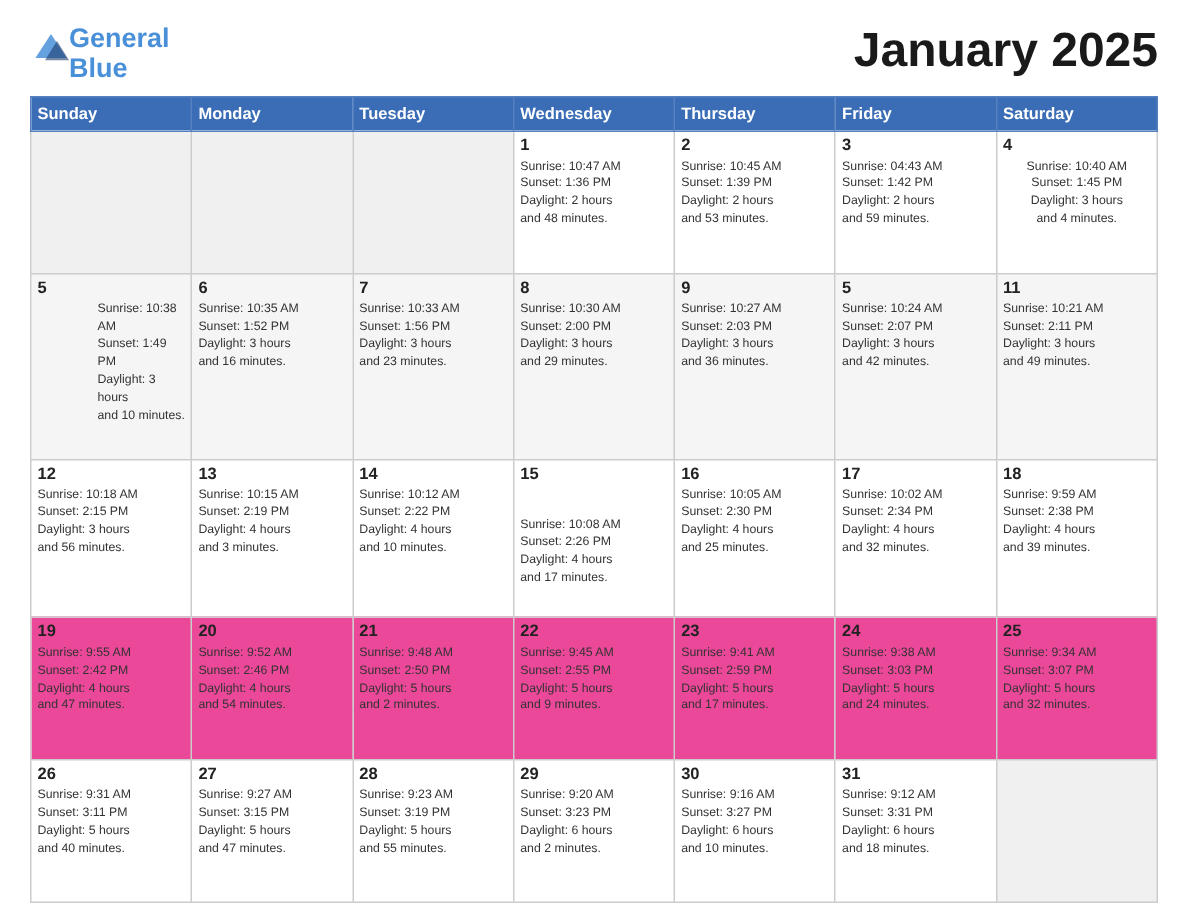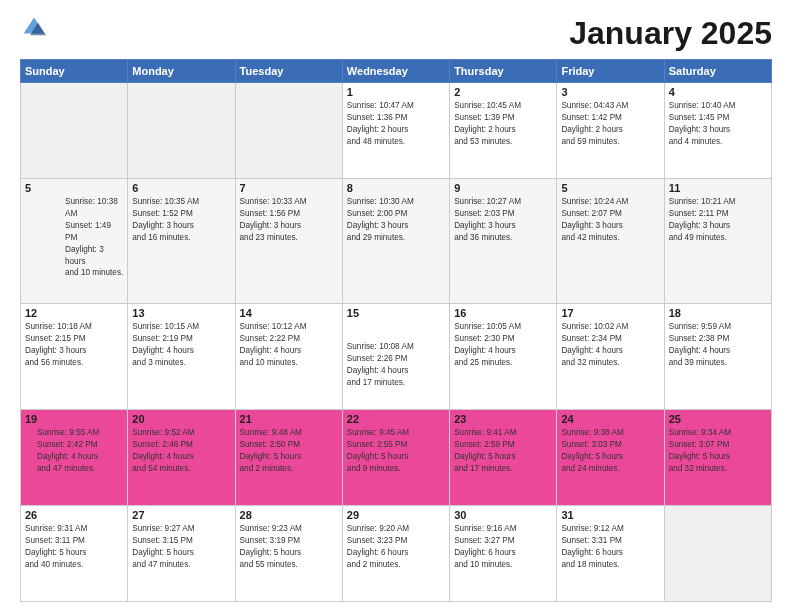--- a/index.html
+++ b/index.html
@@ -98,20 +98,26 @@
 <body>
 
 <div class="page">
   <div class="header">
     <div class="logo">
       <div>
         <svg class="logo-icon" viewBox="0 0 30 30">
           <polygon points="15,2 28,22 2,22" fill="#4a90d9" opacity="0.85"></polygon>
           <polygon points="20,8 30,24 10,24" fill="#1a3c6e" opacity="0.6"></polygon>
         </svg>
+      </div>
+      <div>
+        <div class="logo-text">
+          <span>General</span><br>
+          <span style="color:#4a90d9">Blue</span>
+        </div>
       </div>
     </div>
     <div class="title-block">
       <div class="month-title">January 2025</div>
     </div>
   </div>
 
   <table class="calendar">
     <thead>
       <tr>
@@ -145,21 +151,21 @@
           </td>
           <td>
             <span class="day-num">3</span>
             <div class="day-detail" style="white-space: pre-line;">Sunrise: 04:43 AM
 Sunset: 1:42 PM
 Daylight: 2 hours
 and 59 minutes.</div>
           </td>
           <td>
             <span class="day-num">4</span>
-            <div class="day-detail" style="white-space: pre-line;">Sunrise: 10:40 AM
+            <div class="day-detail" style="white-space: pre-line; text-align: center;">Sunrise: 10:40 AM
 Sunset: 1:45 PM
 Daylight: 3 hours
 and 4 minutes.</div>
           </td>
         </tr>
         <tr style="background: rgb(245, 245, 245);">
           <td>
             <span class="day-num">5</span>
             <div class="day-detail" style="white-space: pre-line; margin-left: 40px;">Sunrise: 10:38 AM
 Sunset: 1:49 PM
@@ -256,21 +262,21 @@
             <span class="day-num">18</span>
             <div class="day-detail" style="white-space: pre-line;">Sunrise: 9:59 AM
 Sunset: 2:38 PM
 Daylight: 4 hours
 and 39 minutes.</div>
           </td>
         </tr>
         <tr style="background: #ec4899;">
           <td>
             <span class="day-num">19</span>
-            <div class="day-detail" style="white-space: pre-line; margin-left: 12px;">Sunrise: 9:55 AM
+            <div class="day-detail" style="white-space: pre-line;">Sunrise: 9:55 AM
 Sunset: 2:42 PM
 Daylight: 4 hours
 and 47 minutes.</div>
           </td>
           <td>
             <span class="day-num">20</span>
             <div class="day-detail" style="white-space: pre-line;">Sunrise: 9:52 AM
 Sunset: 2:46 PM
 Daylight: 4 hours
 and 54 minutes.</div>

